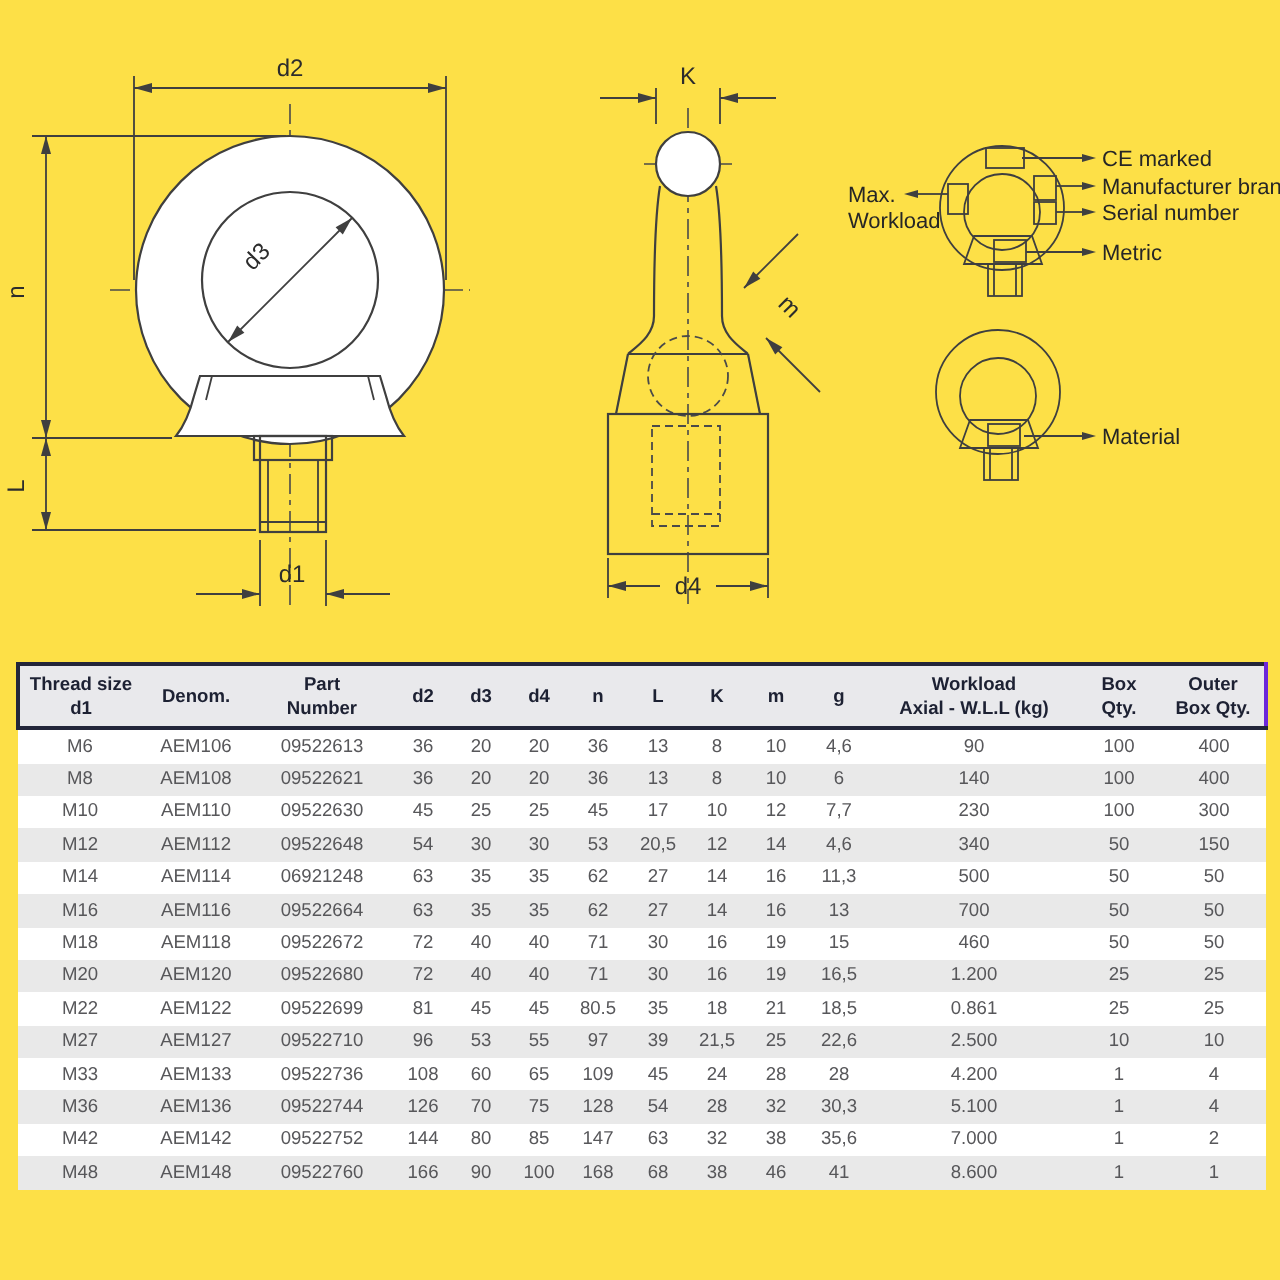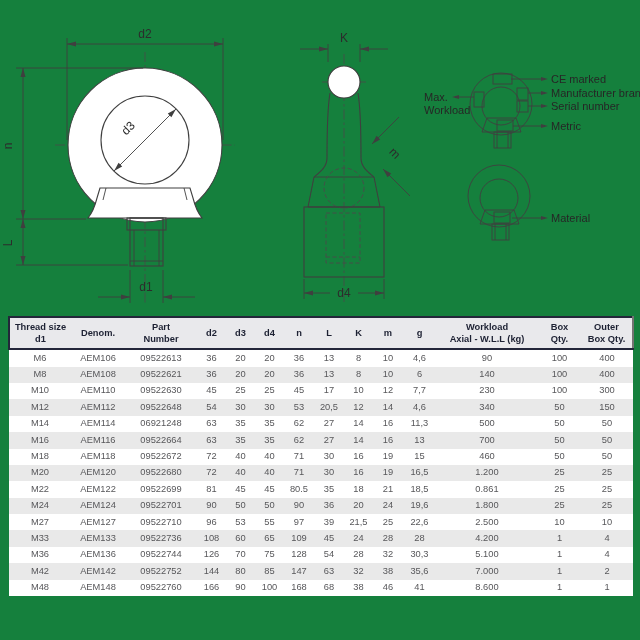--- a/index.html
+++ b/index.html
@@ -1,35 +1,35 @@
 <!DOCTYPE html>
 <html><head>
 <meta charset="utf-8">
 <style>
   html,body{margin:0;padding:0;background:#ffffff;}
-  .sheet{position:relative;width:640px;height:640px;background:#15803d;overflow:hidden;
+  .sheet{position:relative;width:640px;height:640px;background:#fde047;overflow:hidden;
          font-family:"Liberation Sans",sans-serif;}
   svg{position:absolute;top:0;left:0;}
   
   .ln{fill:none;stroke:#3f3f3f;stroke-width:1.1;}
   .lnw{fill:#ffffff;stroke:#3f3f3f;stroke-width:1.1;}
   .thin{fill:none;stroke:#3f3f3f;stroke-width:0.9;}
   .cl{fill:none;stroke:#4a4a4a;stroke-width:0.8;stroke-dasharray:10 3 2.5 3;}
   .hid{fill:none;stroke:#4a4a4a;stroke-width:0.9;stroke-dasharray:4 2.5;}
   .ah{fill:#3f3f3f;stroke:none;}
   text.dim{font:12px "Liberation Sans",sans-serif;fill:#2c2c2c;}
   text.call{font:11px "Liberation Sans",sans-serif;fill:#262626;}
   
-  .table-wrap{position:absolute;top:316px;left:8px;width:624px;}
+  .table-wrap{position:absolute;top:331px;left:8px;width:624px;}
   table{border-collapse:collapse;table-layout:fixed;width:624px;}
   thead th{background:#e9e9ec;border-top:2px solid #23263a;border-bottom:2px solid #23263a;
            color:#1d2133;font-size:9.3px;font-weight:700;text-align:center;vertical-align:middle;
            padding:3px 1px;line-height:1.3;}
   thead th:first-child{border-left:2px solid #23263a;}
-  thead th:last-child{border-right:2px solid #737373;}
+  thead th:last-child{border-right:2px solid #6d28d9;}
   tbody td{color:#57575a;font-size:9.3px;text-align:center;vertical-align:middle;
            padding:0 1px;height:16.4px;line-height:1;}
   tbody tr:nth-child(even){background:#e9e9e9;}
   tbody tr:nth-child(odd){background:#ffffff;}
 </style>
 </head>
 <body>
 
 <div class="sheet">
 
@@ -413,36 +413,20 @@
             <td>80.5</td>
             <td>35</td>
             <td>18</td>
             <td>21</td>
             <td>18,5</td>
             <td>0.861</td>
             <td>25</td>
             <td>25</td>
           </tr>
           <tr>
-            <td>M24</td>
-            <td>AEM124</td>
-            <td>09522701</td>
-            <td>90</td>
-            <td>50</td>
-            <td>50</td>
-            <td>90</td>
-            <td>36</td>
-            <td>20</td>
-            <td>24</td>
-            <td>19,6</td>
-            <td>1.800</td>
-            <td>25</td>
-            <td>25</td>
-          </tr>
-          <tr>
             <td>M27</td>
             <td>AEM127</td>
             <td>09522710</td>
             <td>96</td>
             <td>53</td>
             <td>55</td>
             <td>97</td>
             <td>39</td>
             <td>21,5</td>
             <td>25</td>

